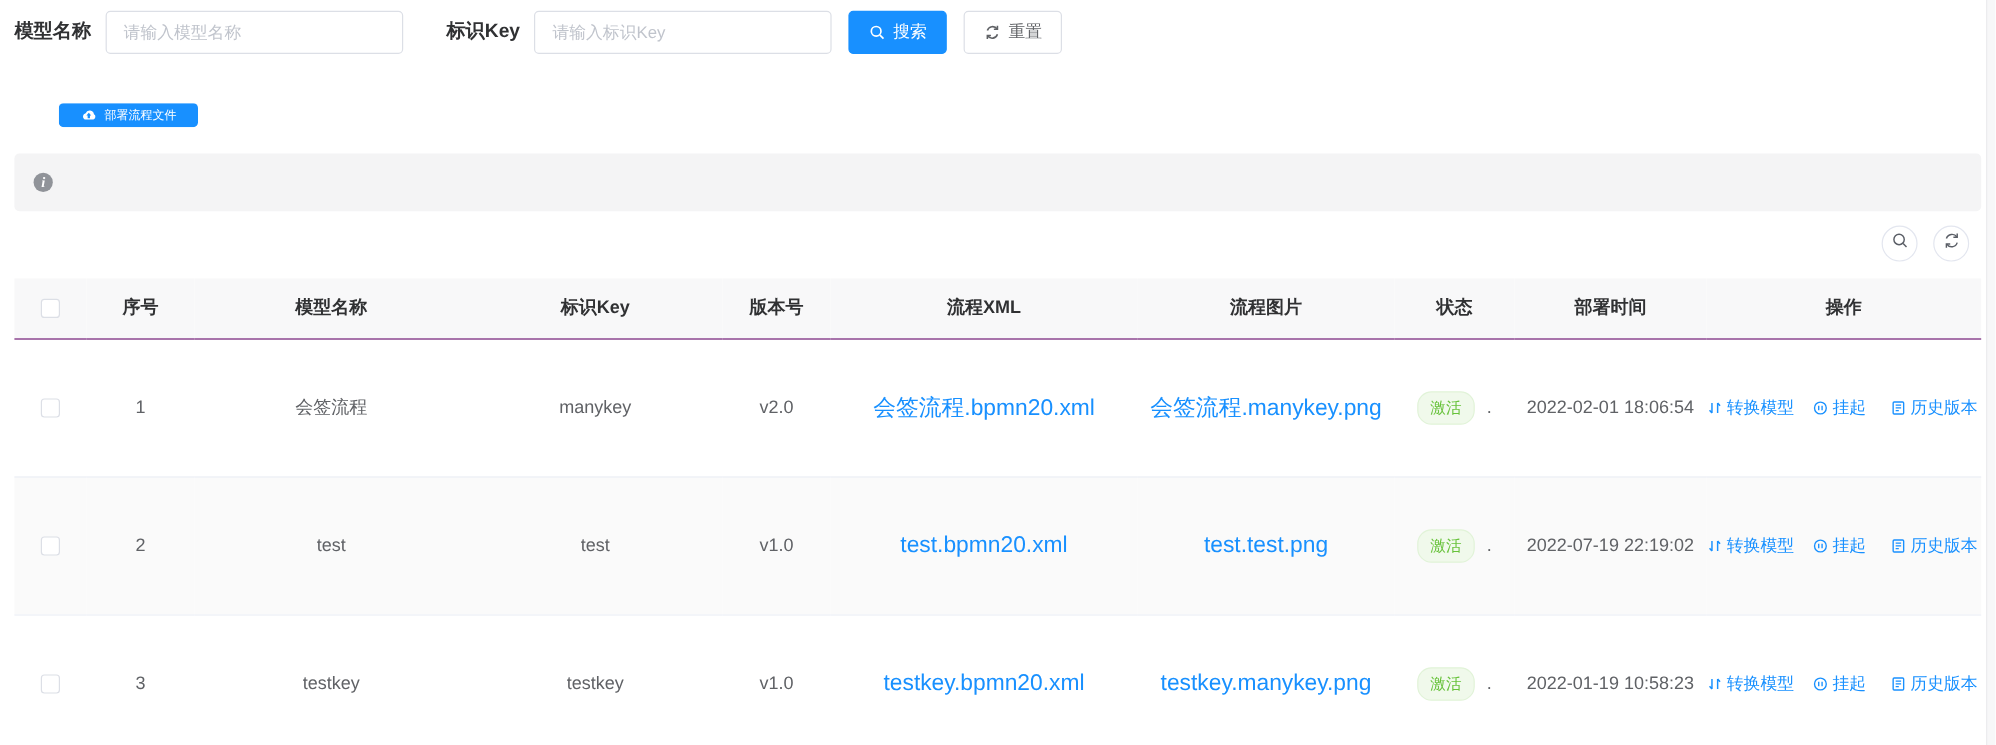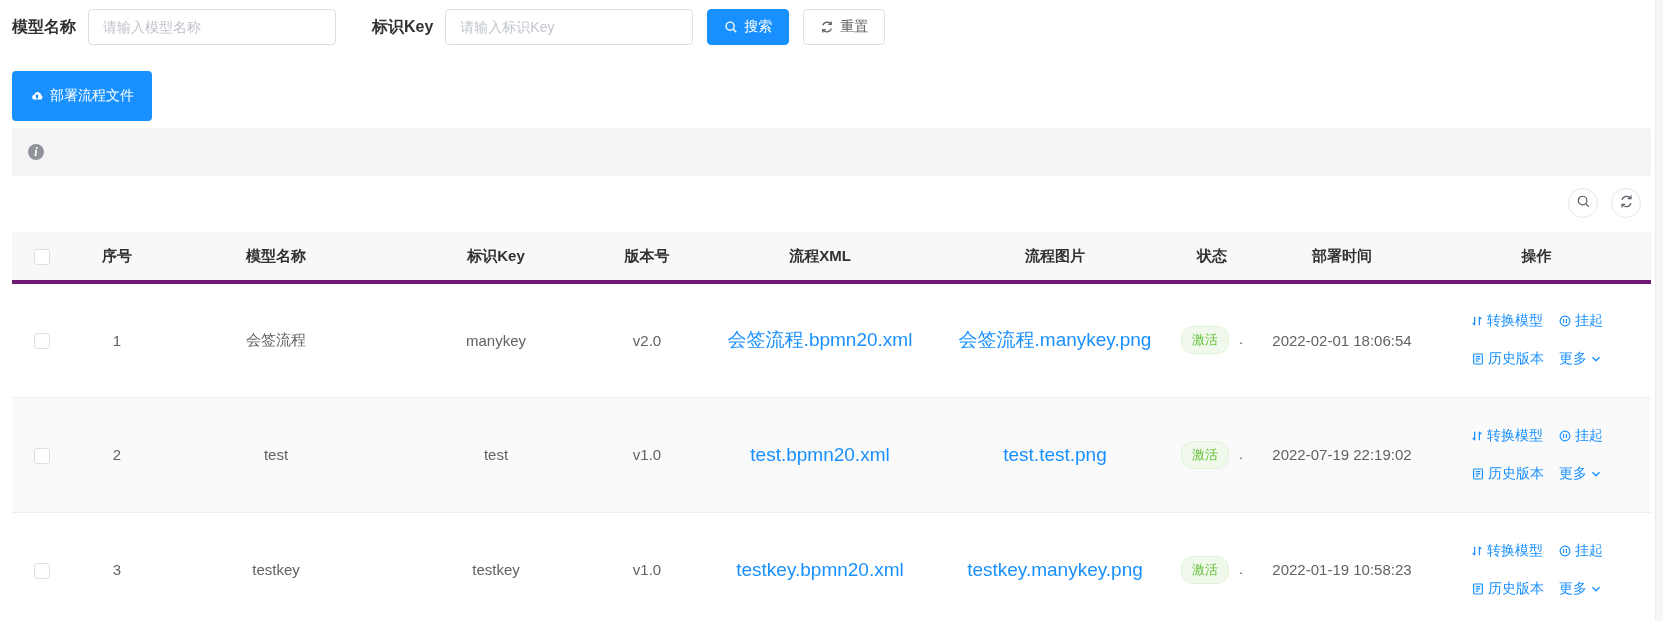--- a/index.html
+++ b/index.html
@@ -17,54 +17,54 @@
   .gap-lg { width: 36px; }
   .gap-md { width: 14px; }
   .btn { height: 36px; margin-top: -7px; border-radius: 4px; font-size: 14px; cursor: pointer;
     display: inline-flex; align-items: center; gap: 6px; padding: 0 16px; border: 1px solid transparent; }
   .btn-primary { background: #1890ff; border-color: #1890ff; color: #fff; }
   .btn-plain { background: #fff; border-color: #dcdfe6; color: #606266; }
   .btn svg { display: block; }
 
   
   .toolbar { margin-top: 33px; height: 34px; display: flex; align-items: center; }
-  .btn-deploy { height: 50px; margin-top: 0; background: #1890ff; color: #fff; font-size: 14px;
-    padding: 0 17px; }
+  .btn-deploy { height: 20px; margin-top: 0; background: #1890ff; color: #fff; font-size: 10px;
+    padding: 0 17px; margin-left: 37px; }
 
   
   .alert { margin-top: 15px; height: 48px; background: #f4f4f5; border-radius: 4px;
     display: flex; align-items: center; padding: 0 16px; }
   .info-icon { width: 16px; height: 16px; border-radius: 50%; background: #909399; color: #fff;
     font-family: "Liberation Serif", serif; font-style: italic; font-weight: 700; font-size: 12px;
     display: inline-flex; align-items: center; justify-content: center; margin-right: 10px; flex: none; }
   .alert-text { font-size: 14px; color: #909399; }
 
   
   .table-tools { margin-top: 12px; margin-bottom: 14px; height: 30px; display: flex;
     justify-content: flex-end; align-items: center; gap: 13px; padding-right: 10px; }
   .circle-btn { width: 30px; height: 30px; border-radius: 50%; border: 1px solid #e3e6ef;
     background: #fff; display: inline-flex; align-items: center; justify-content: center;
     color: #5a5e66; cursor: pointer; }
 
   
   table { width: 100%; border-collapse: collapse; table-layout: fixed; }
   thead th { height: 50px; background: #f8f8f9; color: #303133; font-size: 15px; font-weight: 700;
-    text-align: center; border-bottom: 4px solid #701a75; }
+    text-align: center; border-bottom: 1px solid #701a75; }
   tbody td { height: 115px; text-align: center; font-size: 15px; color: #606266;
     border-bottom: 1px solid #ebeef5; background: #fff; }
   tbody tr.striped td { background: #fafafa; }
   .checkbox { display: inline-block; width: 16px; height: 16px; border: 1px solid #dcdfe6;
     border-radius: 3px; background: #fff; cursor: pointer; vertical-align: middle; }
   a.file-link { color: #1890ff; text-decoration: none; cursor: pointer; font-size: 19px; }
   .tag-success { display: inline-block; background: #f0f9eb; border: 1px solid #e1f3d8;
     color: #67c23a; font-size: 13px; line-height: 26px; padding: 0 10px; border-radius: 12px; }
   .status-dot { color: #606266; margin-left: 10px; font-size: 15px; }
   .time-cell { color: #606266; font-size: 15px; white-space: nowrap; }
 
-  .ops { display: flex; flex-direction: column; align-items: center; gap: 20px; }
+  .ops { display: flex; align-items: center; gap: 20px; }
   .ops-line { display: flex; align-items: center; gap: 15px; }
   .op-link { display: inline-flex; align-items: center; gap: 3px; color: #1890ff; font-size: 14px;
     cursor: pointer; white-space: nowrap; }
   .op-link svg { display: block; }
 
   
   .scrollbar-track { position: absolute; top: 0; right: 0; width: 8px; height: 621px;
     background: #f7f7f8; border-left: 1px solid #ececee; }
 </style>
 </head>

